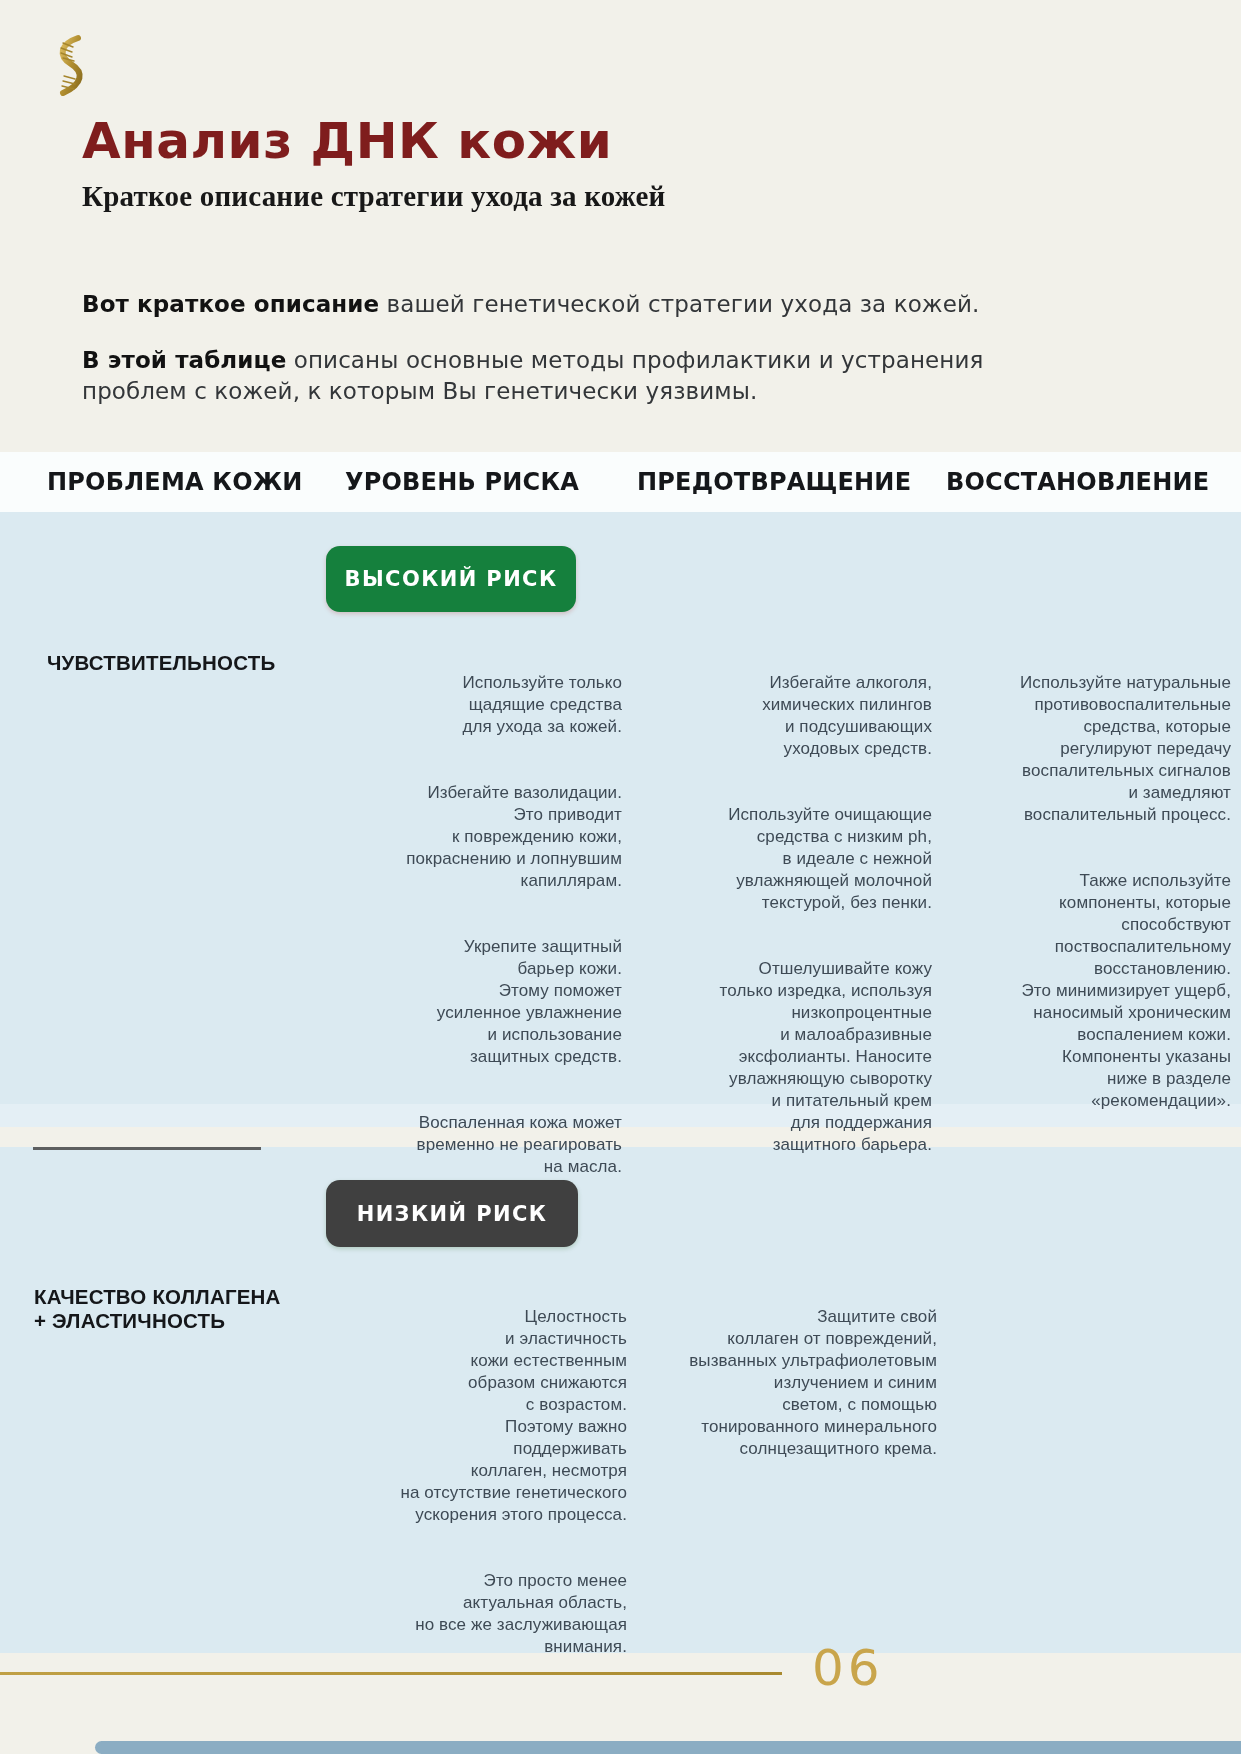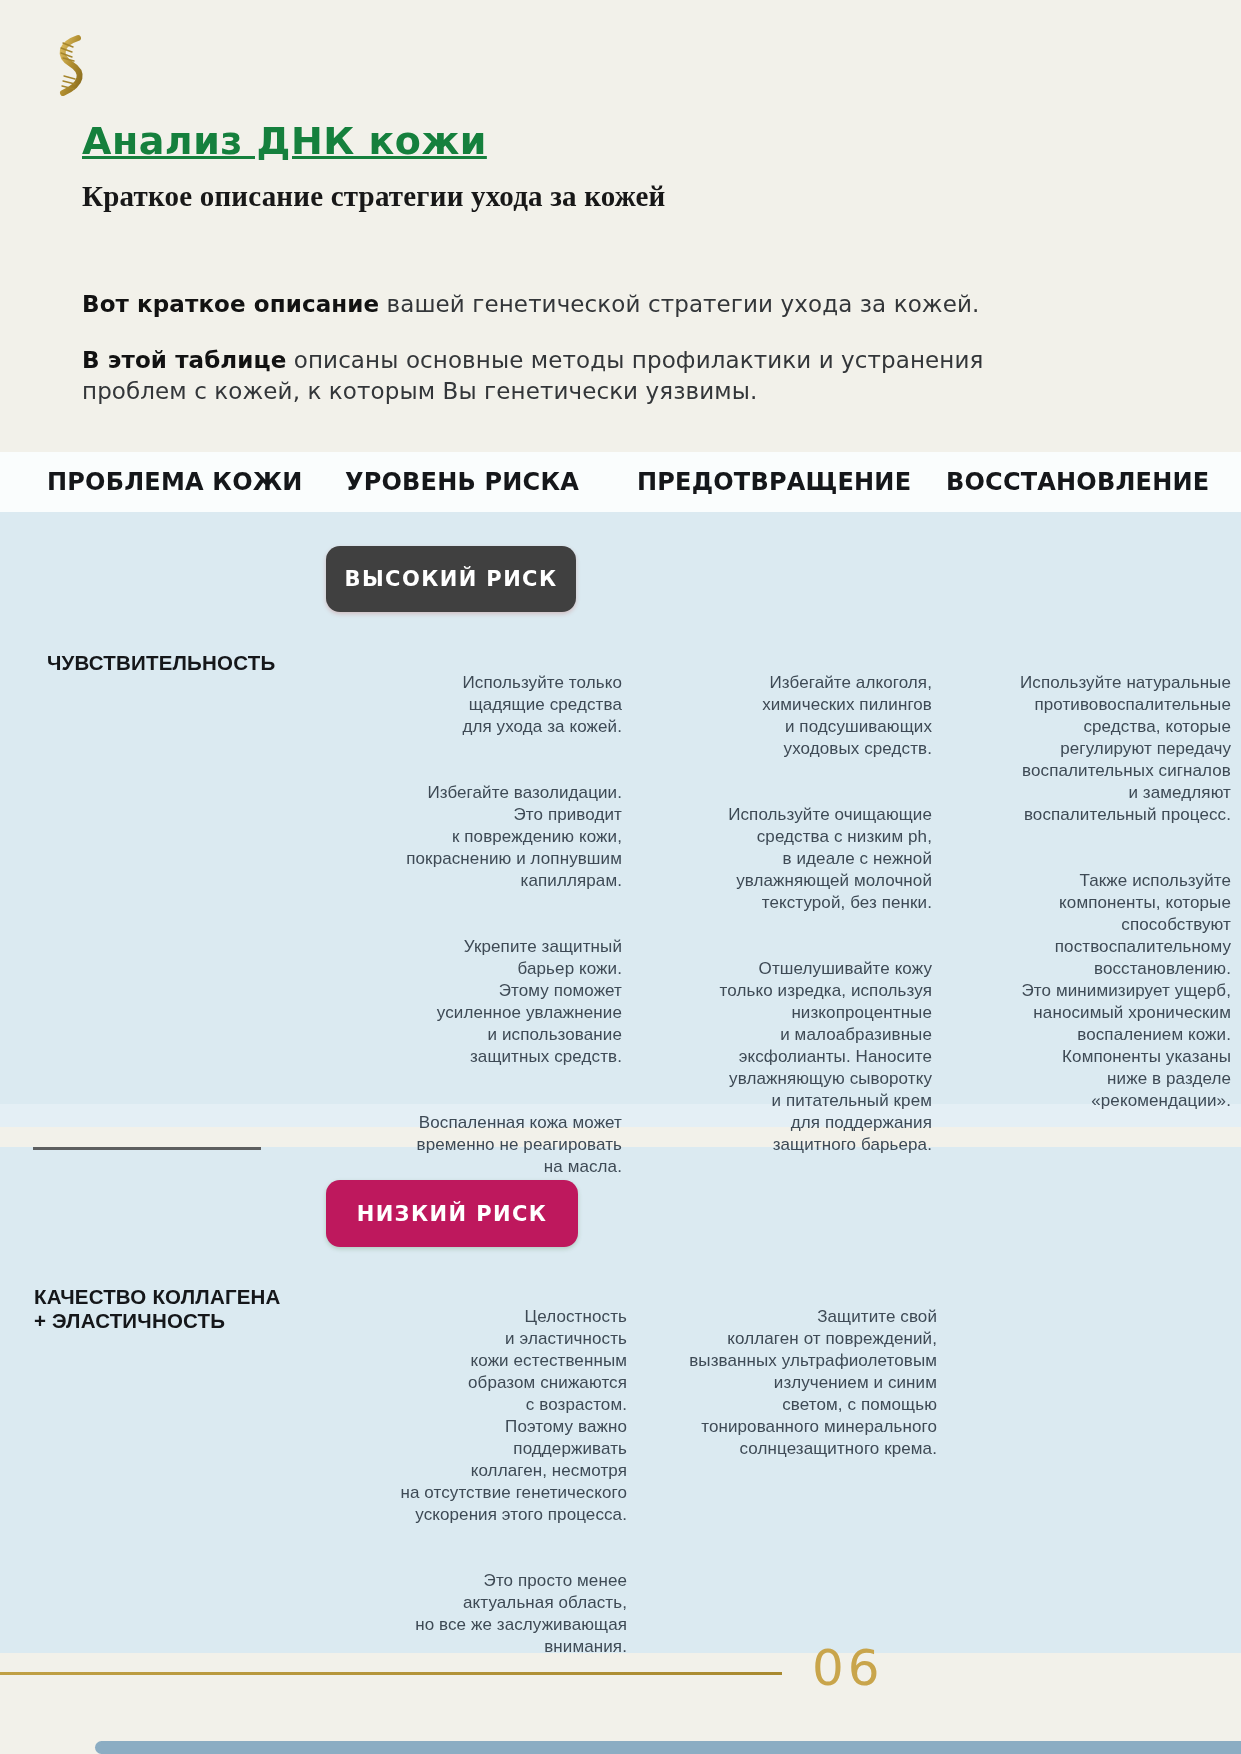--- a/index.html
+++ b/index.html
@@ -9,22 +9,22 @@
     background:#f2f1ea;
     overflow:hidden;
     font-family:"Liberation Sans",sans-serif;
     margin:0 auto;
   }
   .abs{position:absolute;}
   
   .title{
     left:82px;top:112px;
     font-family:"DejaVu Sans",sans-serif;
-    font-weight:700;font-size:38px;line-height:58px;
-    color:#15803d;letter-spacing:0.5px;text-decoration:underline;
+    font-weight:700;font-size:50px;line-height:58px;
+    color:#7f1d1d;letter-spacing:0.5px;
   }
   .subtitle{
     left:82px;top:178px;
     font-family:Liberation Serif, serif;
     font-weight:700;font-size:29px;line-height:36px;
     color:#181818;letter-spacing:0.2px;
   }
   .intro{
     left:82px;
     font-family:"DejaVu Sans",sans-serif;
@@ -49,22 +49,22 @@
   .card2{left:0;top:1147px;width:1241px;height:506px;background:#dbeaf1;}
   .card2-line{left:33px;top:1147px;width:228px;height:3px;background:#474747;opacity:.85;}
   
   .badge{
     display:flex;align-items:center;justify-content:center;
     border-radius:14px;color:#ffffff;
     font-family:"DejaVu Sans",sans-serif;
     font-weight:700;font-size:21px;letter-spacing:1.4px;
     white-space:nowrap;
   }
-  .badge.high{left:326px;top:546px;width:250px;height:66px;background:#404040;box-shadow:0 2px 4px rgba(180,60,55,.25);}
-  .badge.low{left:326px;top:1180px;width:252px;height:67px;background:#be185d;box-shadow:0 2px 4px rgba(60,120,60,.25);}
+  .badge.high{left:326px;top:546px;width:250px;height:66px;background:#15803d;box-shadow:0 2px 4px rgba(180,60,55,.25);}
+  .badge.low{left:326px;top:1180px;width:252px;height:67px;background:#404040;box-shadow:0 2px 4px rgba(60,120,60,.25);}
   
   .row-label{
     font-family:"Liberation Sans",sans-serif;
     font-weight:700;font-size:20.5px;line-height:24px;
     color:#15171a;white-space:pre-line;letter-spacing:0.2px;
   }
   .row-label.r0{left:47px;top:651px;}
   .row-label.r1{left:34px;top:1285px;}
   
   .cell{

